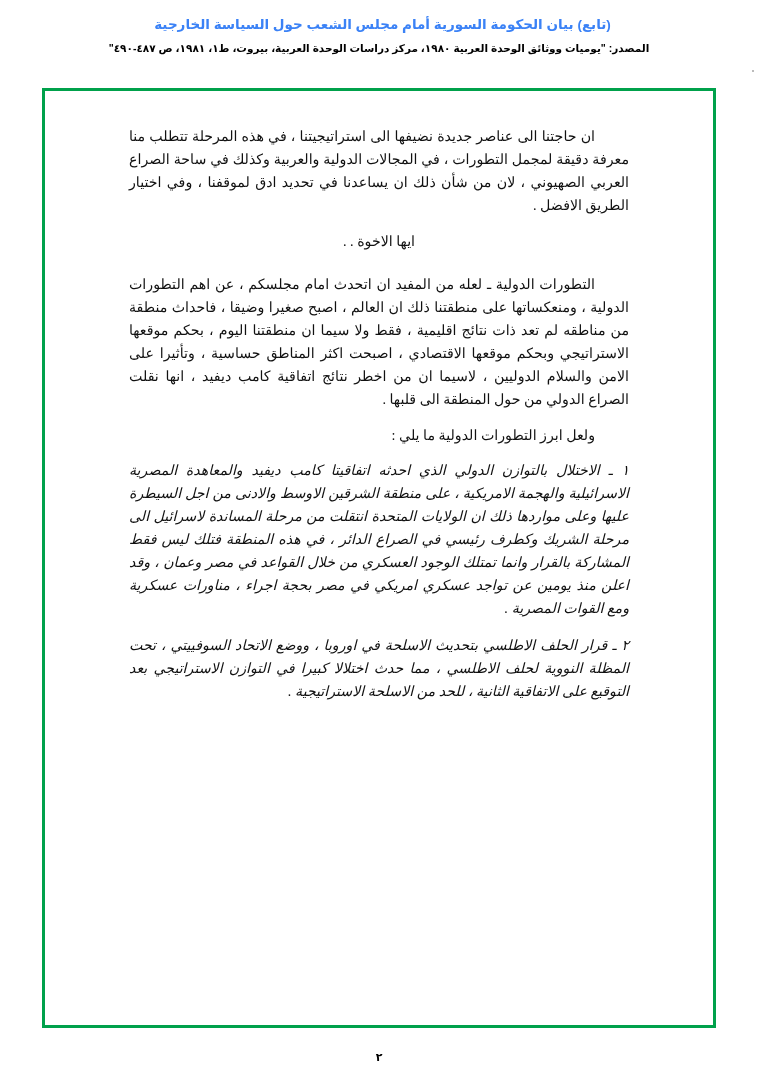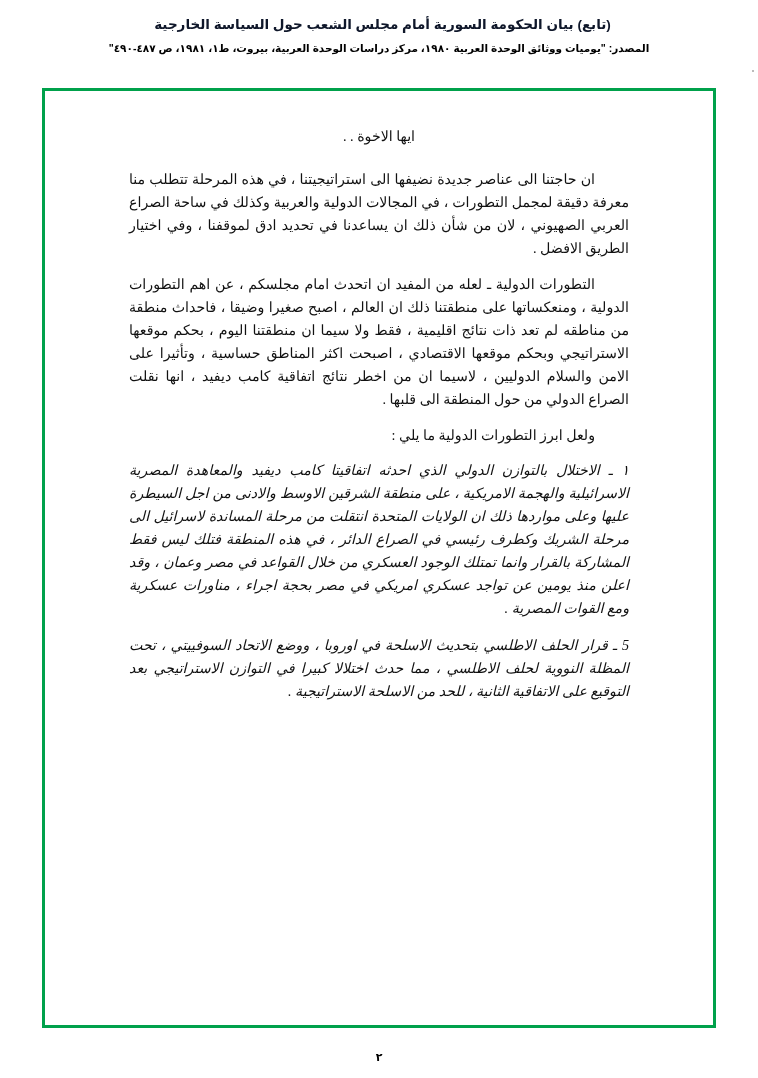--- a/index.html
+++ b/index.html
@@ -25,21 +25,21 @@
 
   .header-block {
     padding-top: 16px;
     text-align: center;
   }
 
   .doc-title {
     font-family: "Liberation Sans", "DejaVu Sans", sans-serif;
     font-weight: bold;
     font-size: 13.5px;
-    color: #0f172a;
+    color: #3b82f6;
     letter-spacing: 0;
     direction: rtl;
     margin: 0 0 10px 7px;
   }
 
   .doc-source {
     font-family: "Liberation Sans", "DejaVu Sans", sans-serif;
     font-weight: bold;
     font-size: 10.5px;
     color: #000;
@@ -130,32 +130,32 @@
 
   <div class="header-block">
     <div class="doc-title">(تابع) بيان الحكومة السورية أمام مجلس الشعب حول السياسة الخارجية</div>
     <div class="doc-source">المصدر:  "يوميات ووثائق الوحدة العربية ١٩٨٠، مركز دراسات الوحدة العربية، بيروت، ط١، ١٩٨١، ص ٤٨٧-٤٩٠"</div>
   </div>
 
   <div class="frame">
     <div class="frame-inner">
       <div class="body-text">
 
+        <p class="para indent">ان حاجتنا الى عناصر جديدة نضيفها الى استراتيجيتنا ، في هذه المرحلة تتطلب منا معرفة دقيقة لمجمل التطورات ، في المجالات الدولية والعربية وكذلك في ساحة الصراع العربي الصهيوني ، لان من شأن ذلك ان يساعدنا في تحديد ادق لموقفنا ، وفي اختيار الطريق الافضل .</p>
+
         <p class="para salutation"><span>ايها الاخوة . .</span></p>
-
-        <p class="para indent">ان حاجتنا الى عناصر جديدة نضيفها الى استراتيجيتنا ، في هذه المرحلة تتطلب منا معرفة دقيقة لمجمل التطورات ، في المجالات الدولية والعربية وكذلك في ساحة الصراع العربي الصهيوني ، لان من شأن ذلك ان يساعدنا في تحديد ادق لموقفنا ، وفي اختيار الطريق الافضل .</p>
 
         <p class="para indent">التطورات الدولية ـ لعله من المفيد ان اتحدث امام مجلسكم ، عن اهم التطورات الدولية ، ومنعكساتها على منطقتنا ذلك ان العالم ، اصبح صغيرا وضيقا ، فاحداث منطقة من مناطقه لم تعد ذات نتائج اقليمية ، فقط ولا سيما ان منطقتنا اليوم ، بحكم موقعها الاستراتيجي وبحكم موقعها الاقتصادي ، اصبحت اكثر المناطق حساسية ، وتأثيرا على الامن والسلام الدوليين ، لاسيما ان  من اخطر نتائج اتفاقية كامب ديفيد ، انها نقلت الصراع الدولي من حول المنطقة الى قلبها .</p>
 
         <p class="para indent tight">ولعل ابرز التطورات الدولية ما يلي :</p>
 
 
         <p class="para numbered">١ ـ الاختلال بالتوازن الدولي الذي احدثه اتفاقيتا كامب ديفيد والمعاهدة المصرية الاسرائيلية والهجمة الامريكية ، على منطقة الشرقين الاوسط والادنى من اجل السيطرة عليها وعلى مواردها ذلك ان الولايات المتحدة انتقلت من مرحلة المساندة لاسرائيل الى مرحلة الشريك وكطرف رئيسي في الصراع الدائر ، في هذه المنطقة فتلك ليس فقط المشاركة بالقرار وانما تمتلك الوجود العسكري من خلال القواعد في مصر وعمان ، وقد اعلن منذ يومين عن تواجد عسكري امريكي في مصر بحجة اجراء ، مناورات عسكرية ومع القوات المصرية .</p>
 
-        <p class="para numbered">5 ـ قرار الحلف الاطلسي بتحديث الاسلحة في اوروبا ، ووضع الاتحاد السوفييتي ، تحت المظلة النووية لحلف الاطلسي ، مما حدث اختلالا كبيرا في التوازن الاستراتيجي بعد التوقيع على الاتفاقية الثانية ، للحد من الاسلحة الاستراتيجية .</p>
+        <p class="para numbered">٢ ـ قرار الحلف الاطلسي بتحديث الاسلحة في اوروبا ، ووضع الاتحاد السوفييتي ، تحت المظلة النووية لحلف الاطلسي ، مما حدث اختلالا كبيرا في التوازن الاستراتيجي بعد التوقيع على الاتفاقية الثانية ، للحد من الاسلحة الاستراتيجية .</p>
 
       </div>
     </div>
   </div>
 
   <div class="page-number">٢</div>
 
   <div class="speck" style="top:70px; left:752px;"></div>
 
 </div>

